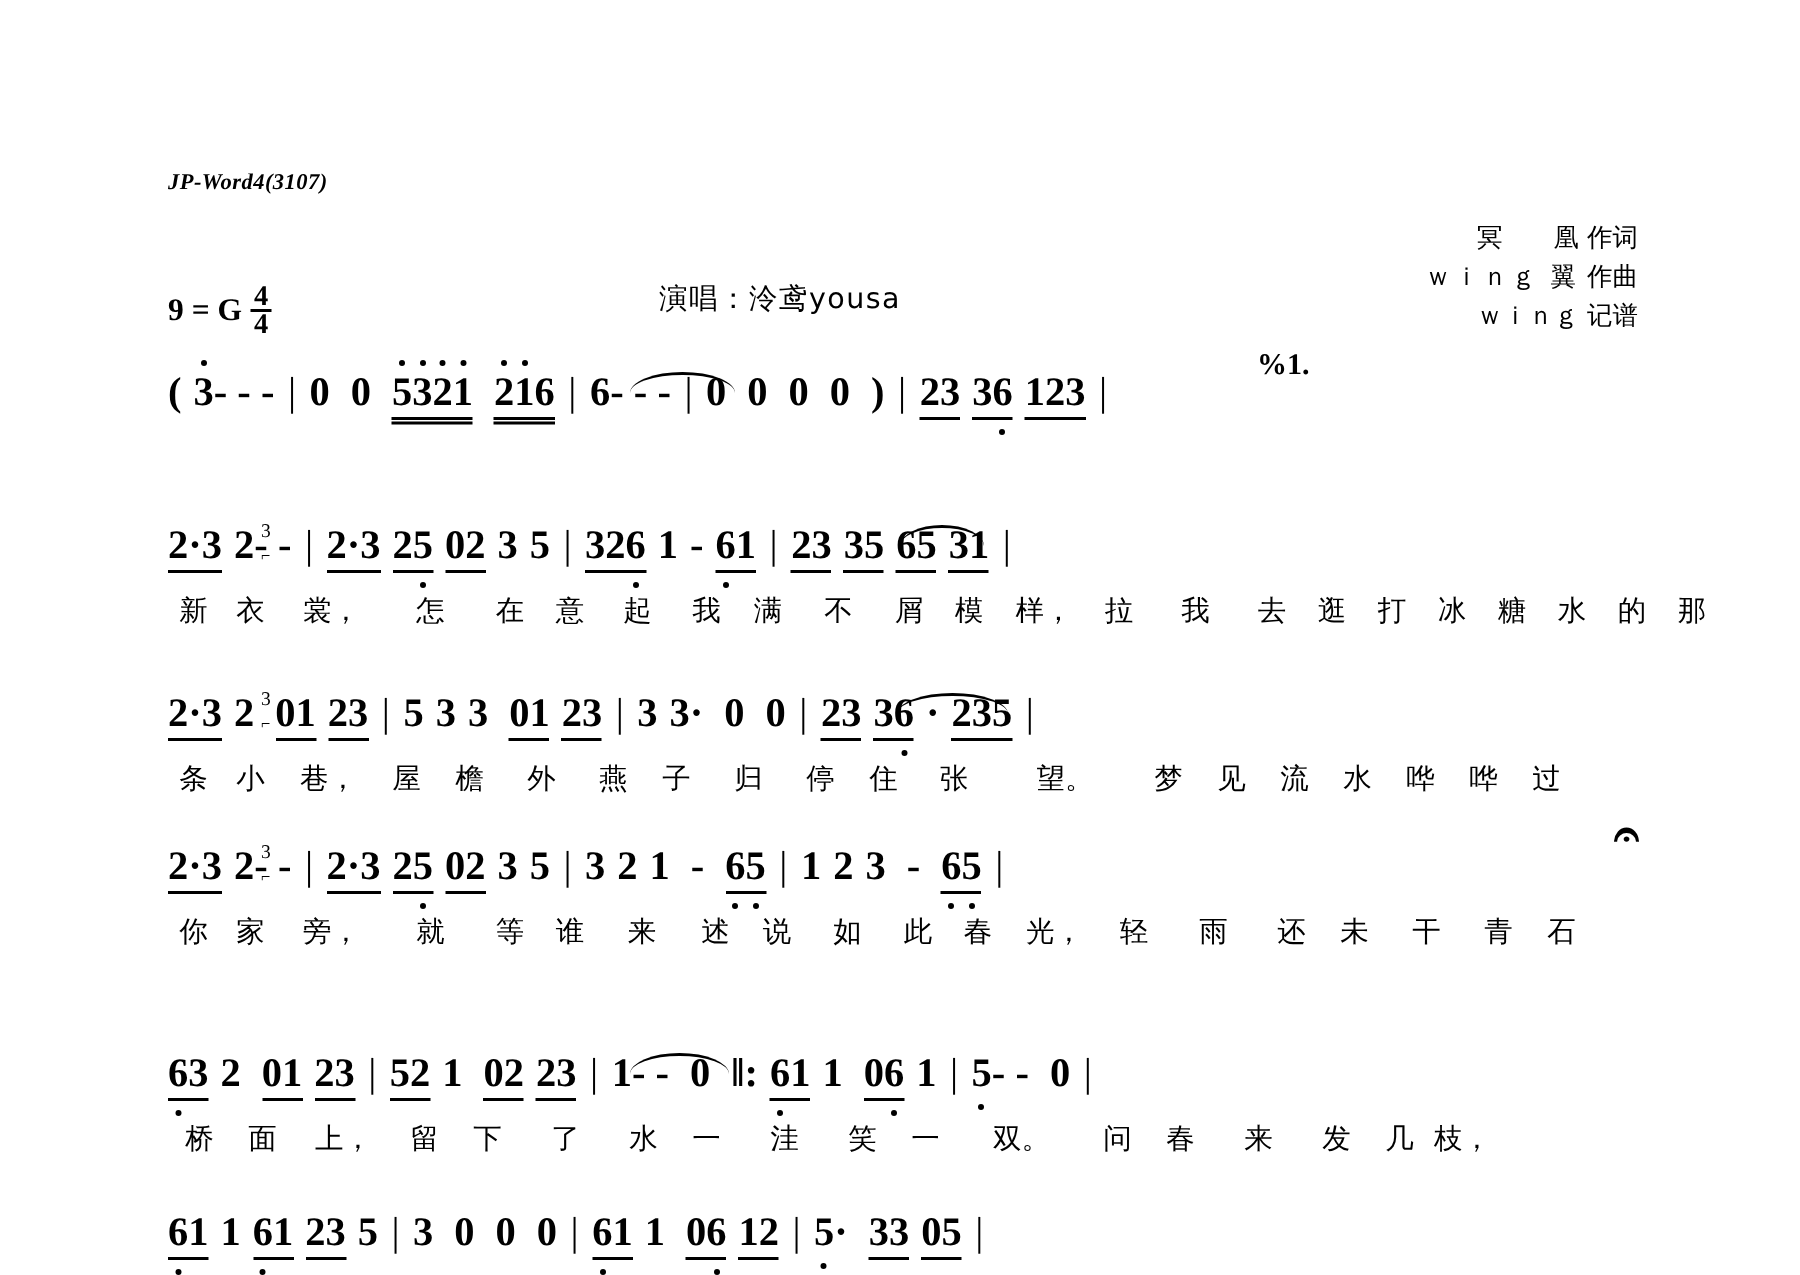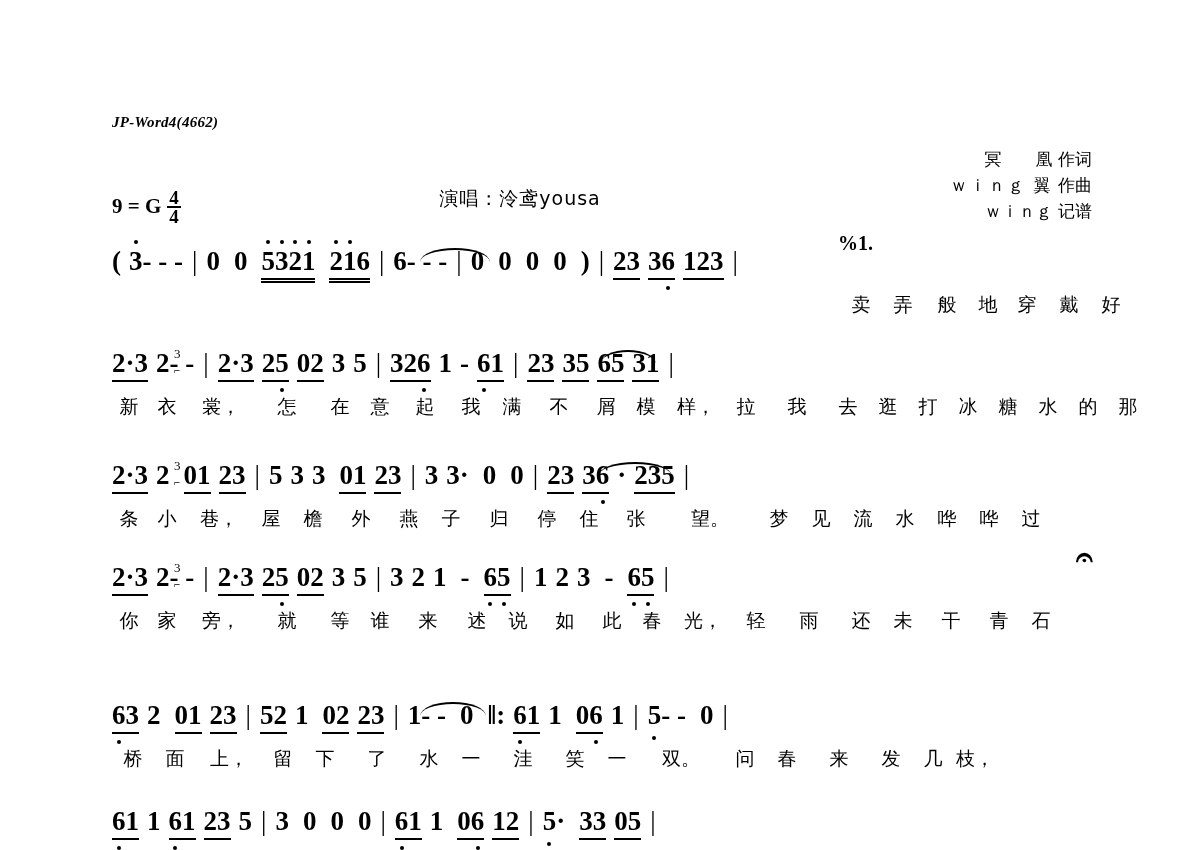--- a/index.html
+++ b/index.html
@@ -165,21 +165,21 @@
     position:absolute;
     font-size: 30px;
   }
   .lyr { display:inline-block; text-align:center; }
 </style>
 </head>
 <body>
 
 <div class="sheet">
 
-  <div class="doc-code">JP-Word4(4662)</div>
+  <div class="doc-code">JP-Word4(3107)</div>
 
 
   <div class="singer">演唱：泠鸢yousa</div>
 
   <div class="credits">
     <div class="row">
       <span>冥　　凰</span>
       <span>作词</span>
     </div>
     <div class="row">
@@ -199,23 +199,20 @@
       <span class="den">4</span>
     </span>
   </div>
 
   <div class="system" style="top:246px;">
     <div class="notes">
       <span class="n">(</span><span class="sp-s"></span><span class="n dot-up">3</span><span class="n"> - - -</span><span class="bar">|</span><span class="n">0</span><span class="sp"></span><span class="n">0</span><span class="sp"></span><span class="b2"><span class="n dot-up">5</span><span class="n dot-up">3</span><span class="n dot-up">2</span><span class="n dot-up">1</span></span><span class="sp"></span><span class="b2"><span class="n dot-up">2</span><span class="n dot-up">1</span><span class="n">6</span></span><span class="bar">|</span><span class="n">6</span><span class="n"> - - -</span><span class="bar">|</span><span class="n">0</span><span class="sp"></span><span class="n">0</span><span class="sp"></span><span class="n">0</span><span class="sp"></span><span class="n">0</span><span class="sp"></span><span class="n">)</span><span class="bar">|</span><span class="b1"><span class="n">2</span><span class="n">3</span></span><span class="sp-s"></span><span class="b1"><span class="n">3</span><span class="n dot-dn">6</span></span><span class="sp-s"></span><span class="b1"><span class="n">1</span><span class="n">2</span><span class="n">3</span></span><span class="bar">|</span>
       <span class="slur" style="left:420px; top:2px; width:70px;"></span>
       <span class="segno" style="left:838px; top:-14px;">%1.</span>
     </div>
-    <div class="lyrics" style="padding-left:840px;">
-      <span class="lyr" style="width:42px;">卖</span><span class="lyr" style="width:42px;">弄</span><span class="lyr" style="width:46px;">般</span><span class="lyr" style="width:36px;">地</span><span class="lyr" style="width:42px;">穿</span><span class="lyr" style="width:42px;">戴</span><span class="lyr" style="width:42px;">好</span>
-    </div>
   </div>
 
   <div class="system" style="top:348px;">
     <div class="notes">
       <span class="b1"><span class="n">2</span><span class="n">·</span><span class="n">3</span></span><span class="sp-s"></span><span class="n">2</span><span class="n"> - -</span><span class="bar">|</span><span class="b1"><span class="n">2</span><span class="n">·</span><span class="n">3</span></span><span class="sp-s"></span><span class="b1"><span class="n">2</span><span class="n dot-dn">5</span></span><span class="sp-s"></span><span class="b1"><span class="n">0</span><span class="n">2</span></span><span class="sp-s"></span><span class="n">3</span><span class="sp-s"></span><span class="n">5</span><span class="bar">|</span><span class="b1"><span class="n">3</span><span class="n">2</span><span class="n dot-dn">6</span></span><span class="sp-s"></span><span class="n">1</span><span class="sp-s"></span><span class="n">-</span><span class="sp-s"></span><span class="b1"><span class="n dot-dn">6</span><span class="n">1</span></span><span class="bar">|</span><span class="b1"><span class="n">2</span><span class="n">3</span></span><span class="sp-s"></span><span class="b1"><span class="n">3</span><span class="n">5</span></span><span class="sp-s"></span><span class="b1"><span class="n">6</span><span class="n">5</span></span><span class="sp-s"></span><span class="b1"><span class="n">3</span><span class="n">1</span></span><span class="bar">|</span>
       <span class="triplet" style="left:174px; top:-2px;">3<br><span style="font-size:11px;">⌐</span></span>
       <span class="slur" style="left:600px; top:2px; width:56px;"></span>
     </div>
     <div class="lyrics">
       <span class="lyr" style="width:34px;">新</span><span class="lyr" style="width:42px;">衣</span><span class="lyr" style="width:66px;">裳，</span><span class="lyr" style="width:66px;">怎</span><span class="lyr" style="width:40px;">在</span><span class="lyr" style="width:40px;">意</span><span class="lyr" style="width:50px;">起</span><span class="lyr" style="width:42px;">我</span><span class="lyr" style="width:40px;">满</span><span class="lyr" style="width:54px;">不</span><span class="lyr" style="width:40px;">屑</span><span class="lyr" style="width:40px;">模</span><span class="lyr" style="width:60px;">样，</span><span class="lyr" style="width:40px;">拉</span><span class="lyr" style="width:62px;">我</span><span class="lyr" style="width:40px;">去</span><span class="lyr" style="width:40px;">逛</span><span class="lyr" style="width:40px;">打</span><span class="lyr" style="width:40px;">冰</span><span class="lyr" style="width:40px;">糖</span><span class="lyr" style="width:40px;">水</span><span class="lyr" style="width:40px;">的</span><span class="lyr" style="width:40px;">那</span>

